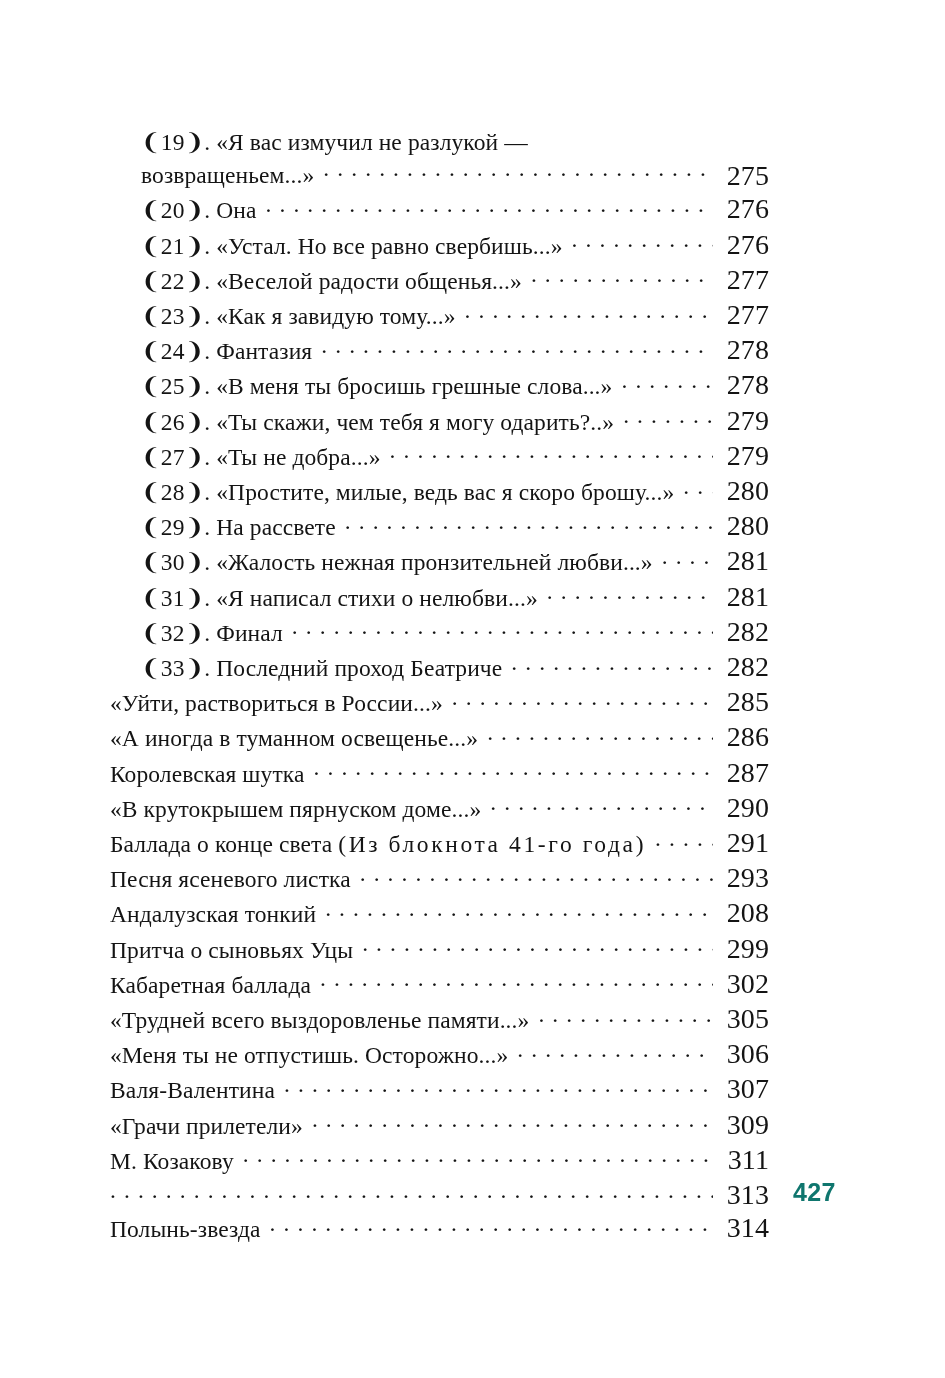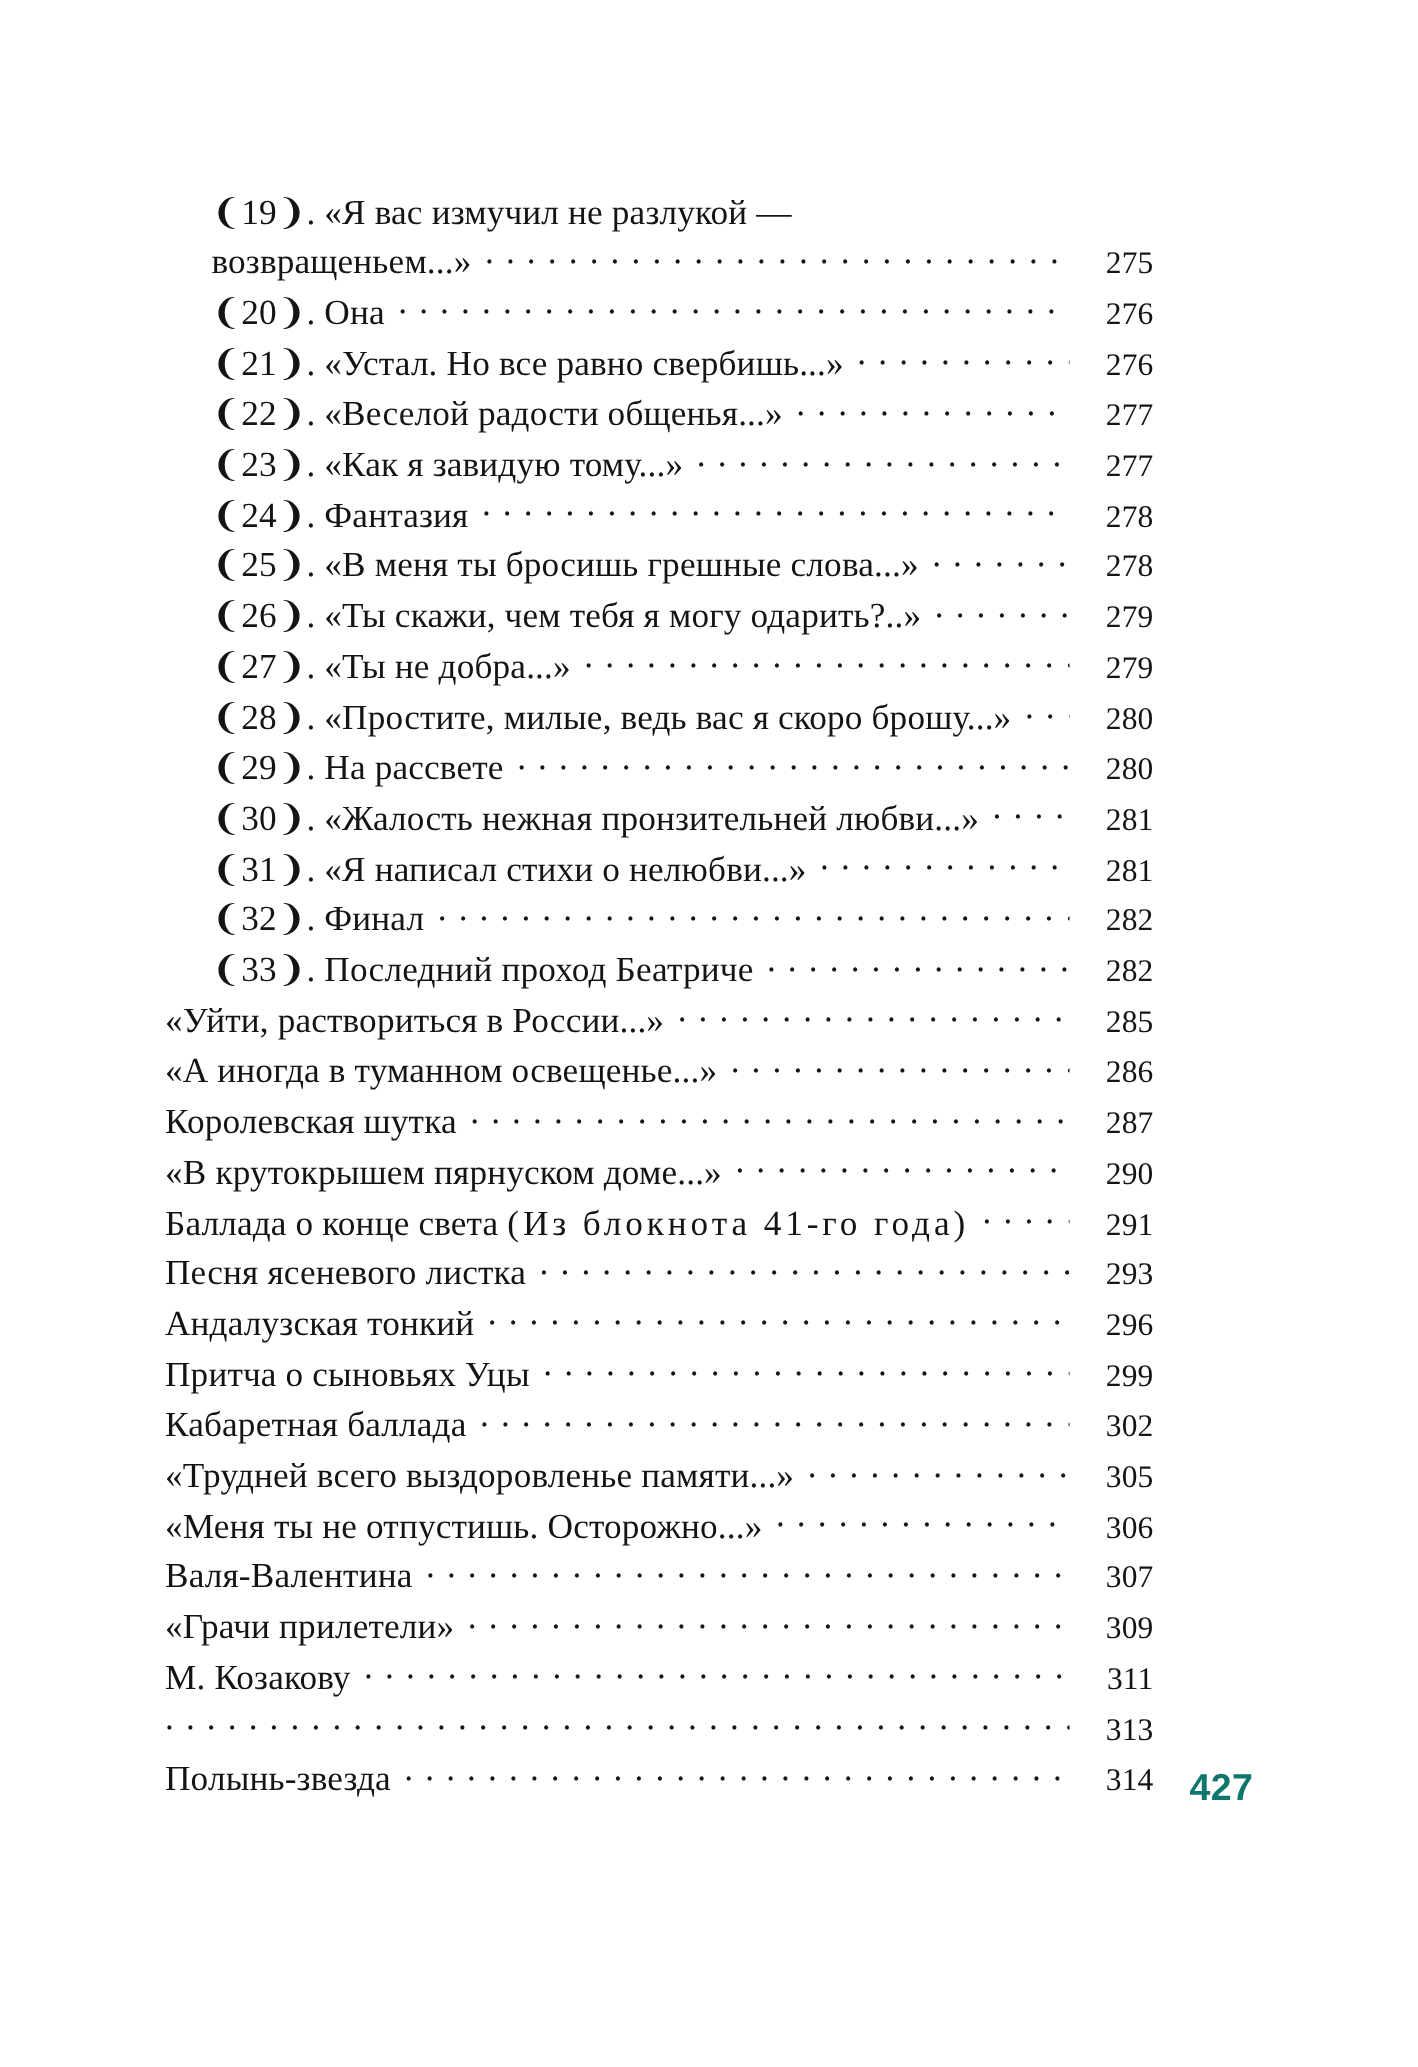--- a/index.html
+++ b/index.html
@@ -89,21 +89,21 @@
     letter-spacing: 1.1px;
     line-height: 1em;
     color: #141414;
   }
 
   .entry-page {
     flex: 0 0 auto;
     width: 48px;
     text-align: right;
     padding-left: 8px;
-    font-size: 21px;
+    font-size: 28px;
     white-space: nowrap;
   }
 
   
   .spaced {
     letter-spacing: 2.6px;
     font-family: Liberation Serif, serif;
   }
 
   .folio {
@@ -227,21 +227,21 @@
         <span class="entry-page">291</span>
       </div>
       <div class="toc-entry">
         <span class="entry-title"><span>Песня ясеневого листка</span></span>
         <span class="leader"></span>
         <span class="entry-page">293</span>
       </div>
       <div class="toc-entry">
         <span class="entry-title"><span>Андалузская тонкий</span></span>
         <span class="leader"></span>
-        <span class="entry-page">296</span>
+        <span class="entry-page">208</span>
       </div>
       <div class="toc-entry">
         <span class="entry-title"><span>Притча о сыновьях Уцы</span></span>
         <span class="leader"></span>
         <span class="entry-page">299</span>
       </div>
       <div class="toc-entry">
         <span class="entry-title"><span>Кабаретная баллада</span></span>
         <span class="leader"></span>
         <span class="entry-page">302</span>

